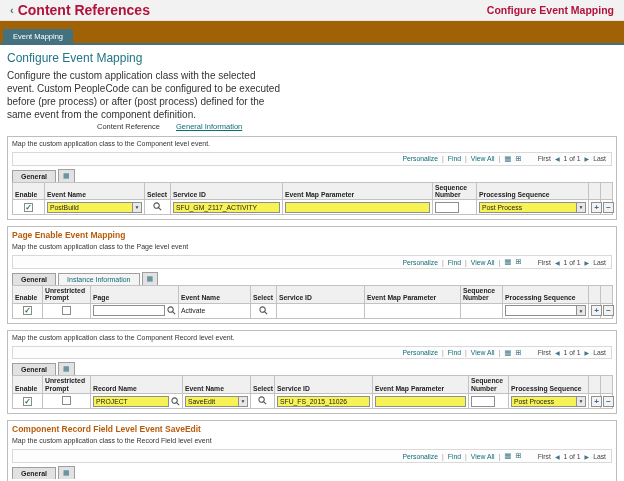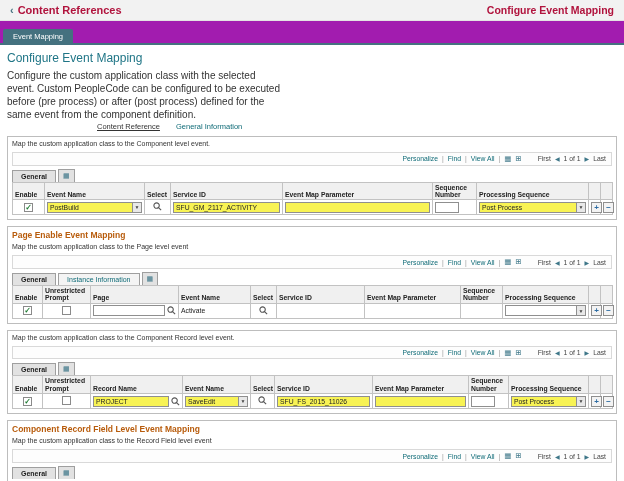--- a/index.html
+++ b/index.html
@@ -1,30 +1,30 @@
 <!DOCTYPE html>
 <html><head>
 <meta charset="utf-8">
 <style>
   *{box-sizing:border-box;margin:0;padding:0;}
   html,body{width:624px;height:481px;overflow:hidden;}
   body{font-family:"Liberation Sans",sans-serif;background:#fff;color:#222;}
   .topbar{display:flex;justify-content:space-between;align-items:center;background:#f2f2f2;height:21px;padding:0 10px;border-bottom:1px solid #e3e3e3;}
   .back{display:flex;align-items:center;gap:4px;cursor:pointer;}
   .chev{color:#44717f;font-size:11px;font-weight:bold;line-height:1;}
-  .back-label{color:#b1133d;font-weight:bold;font-size:11px;}
+  .back-label{color:#b1133d;font-weight:bold;font-size:14px;}
   .topbar-title{color:#b1133d;font-weight:bold;font-size:10.5px;}
-  .tabrow{padding:4px 0 0 3px;border-bottom:2px solid #44717f;background:#a21caf;}
+  .tabrow{padding:4px 0 0 3px;border-bottom:2px solid #44717f;background:#a16207;}
   .pagetab{display:inline-block;background:#44717f;color:#fff;font-size:7.5px;padding:3px 10px 2px;border-radius:2px 2px 0 0;cursor:pointer;}
   .content{padding:5px 7px 2px;}
   .page-title{color:#1f7586;font-size:12px;font-weight:normal;margin:1px 0 4px;}
   .desc{font-size:10px;color:#333;max-width:278px;line-height:1.3;}
   .links-row{display:flex;gap:16px;margin:1px 0 5px 90px;font-size:7.5px;align-items:center;}
-  .plainlink{color:#333;cursor:pointer;text-decoration:underline;}
-  .tlink{color:#0f6b77;cursor:pointer;}
+  .plainlink{color:#333;cursor:pointer;}
+  .tlink{color:#0f6b77;text-decoration:underline;cursor:pointer;}
   .section{border:1px solid #bdbdbd;margin:0 0 6px;padding:3px 4px 4px;}
   .section-title{color:#b85c0c;font-size:8.5px;font-weight:bold;margin-bottom:3px;}
   .section-desc{font-size:7px;color:#333;margin-bottom:5px;}
   .grid-toolbar{display:flex;justify-content:flex-end;align-items:center;gap:4px;font-size:6.8px;border:1px solid #d9d9d9;background:#fdfdfd;padding:2px 5px;}
   .tb-link{color:#0f6b77;cursor:pointer;}
   .tb-sep{color:#999;}
   .tb-icon{color:#3d7688;font-size:7.5px;line-height:1;cursor:pointer;}
   .tb-nav{display:flex;align-items:center;gap:4px;margin-left:12px;}
   .nav-text{color:#444;}
   .arrow{color:#3d7688;font-size:6px;cursor:pointer;}
@@ -336,21 +336,21 @@
               </div>
             </td>
         <td class="ctr"><span class="pm">+</span></td>
         <td class="ctr"><span class="pm">−</span></td>
       </tr>
     </tbody>
       </table>
   </div>
 
   <div class="section">
-    <div class="section-title">Component Record Field Level Event Mapping</div>
+    <div class="section-title">Component Record Field Level Event SaveEdit</div>
     <div class="section-desc">Map the custom application class to the Record Field level event</div>
 
     <div class="grid-toolbar">
       <span class="tb-link">Personalize</span>
       <span class="tb-sep">|</span>
       <span class="tb-link">Find</span>
       <span class="tb-sep">|</span>
       <span class="tb-link">View All</span>
       <span class="tb-sep">|</span>
       <span class="tb-icon">▦</span>

